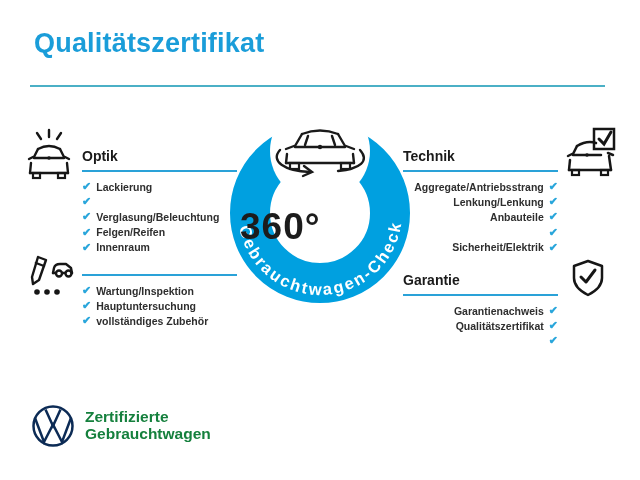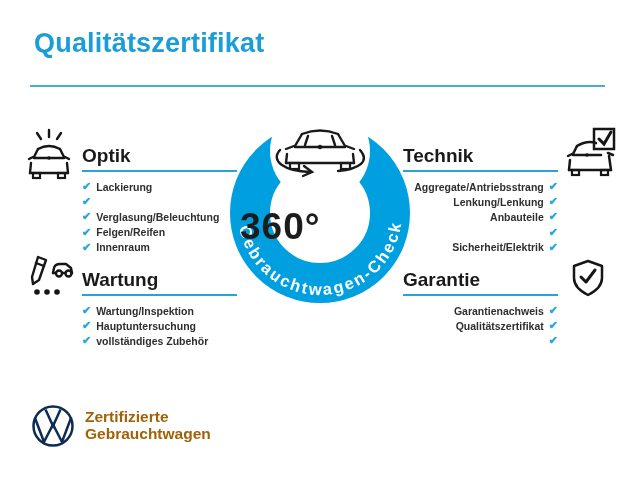--- a/index.html
+++ b/index.html
@@ -14,21 +14,21 @@
   }
   .top-rule{
     position:absolute;left:30px;top:85px;width:575px;height:2px;background:#4bb0c6;
   }
   .emblem{position:absolute;left:220px;top:113px;width:200px;height:200px;}
   .degrees{
     position:absolute;left:240px;top:208px;width:160px;height:38px;
     text-align:left;font-size:37px;font-weight:700;color:#1c1c1c;line-height:38px;letter-spacing:1px;
   }
   .section{position:absolute;width:155px;}
-  .section .sec-title{font-size:19px;font-weight:700;color:#1a1a1a;line-height:20px;}
+  .section .sec-title{font-size:14px;font-weight:700;color:#1a1a1a;line-height:20px;}
   .section .sec-rule{height:2px;background:#2aa2d8;margin-top:4px;}
   .section ul{list-style:none;margin:7px 0 0 0;padding:0;}
   .section li{
     display:flex;align-items:center;gap:5px;height:15.2px;
     font-size:10.5px;font-weight:700;color:#2e2e2e;white-space:nowrap;
   }
   .chk{color:#29a6db;font-size:11px;line-height:11px;}
   .section.right{text-align:left;}
   .section.right li{flex-direction:row-reverse;}
   #sec-optik{left:82px;top:146px;}
@@ -36,21 +36,21 @@
   #sec-wartung{left:82px;top:270px;}
   #sec-garantie{left:403px;top:270px;}
   .icon{position:absolute;}
   #icon-optik{left:25px;top:126px;}
   #icon-technik{left:565px;top:126px;}
   #icon-wartung{left:26px;top:253px;}
   #icon-garantie{left:571px;top:258px;}
   .footer-logo{position:absolute;left:31px;top:404px;}
   .footer-text{
     position:absolute;left:85px;top:408px;
-    font-size:15.5px;font-weight:700;color:#a16207;line-height:17px;
+    font-size:15.5px;font-weight:700;color:#15803d;line-height:17px;
   }
 </style>
 </head>
 <body>
 
 <div class="page-title">Qualitätszertifikat</div>
 <div class="top-rule"></div>
 
 <svg class="emblem" viewBox="0 0 200 200">
   <circle cx="100" cy="100" r="70" fill="none" stroke="#00a0e0" stroke-width="40"></circle>
@@ -188,21 +188,20 @@
         <span class="chk">✔</span>
       </li>
     <li>
         <span class="chk">✔</span>
         <span>Sicherheit/Elektrik</span>
       </li>
   </ul>
 </div>
 
 <div class="section" id="sec-wartung">
-  <div class="sec-title">Wartung</div>
   <div class="sec-rule"></div>
   <ul>
     <li>
         <span class="chk">✔</span>
         <span>Wartung/Inspektion</span>
       </li>
     <li>
         <span class="chk">✔</span>
         <span>Hauptuntersuchung</span>
       </li>

